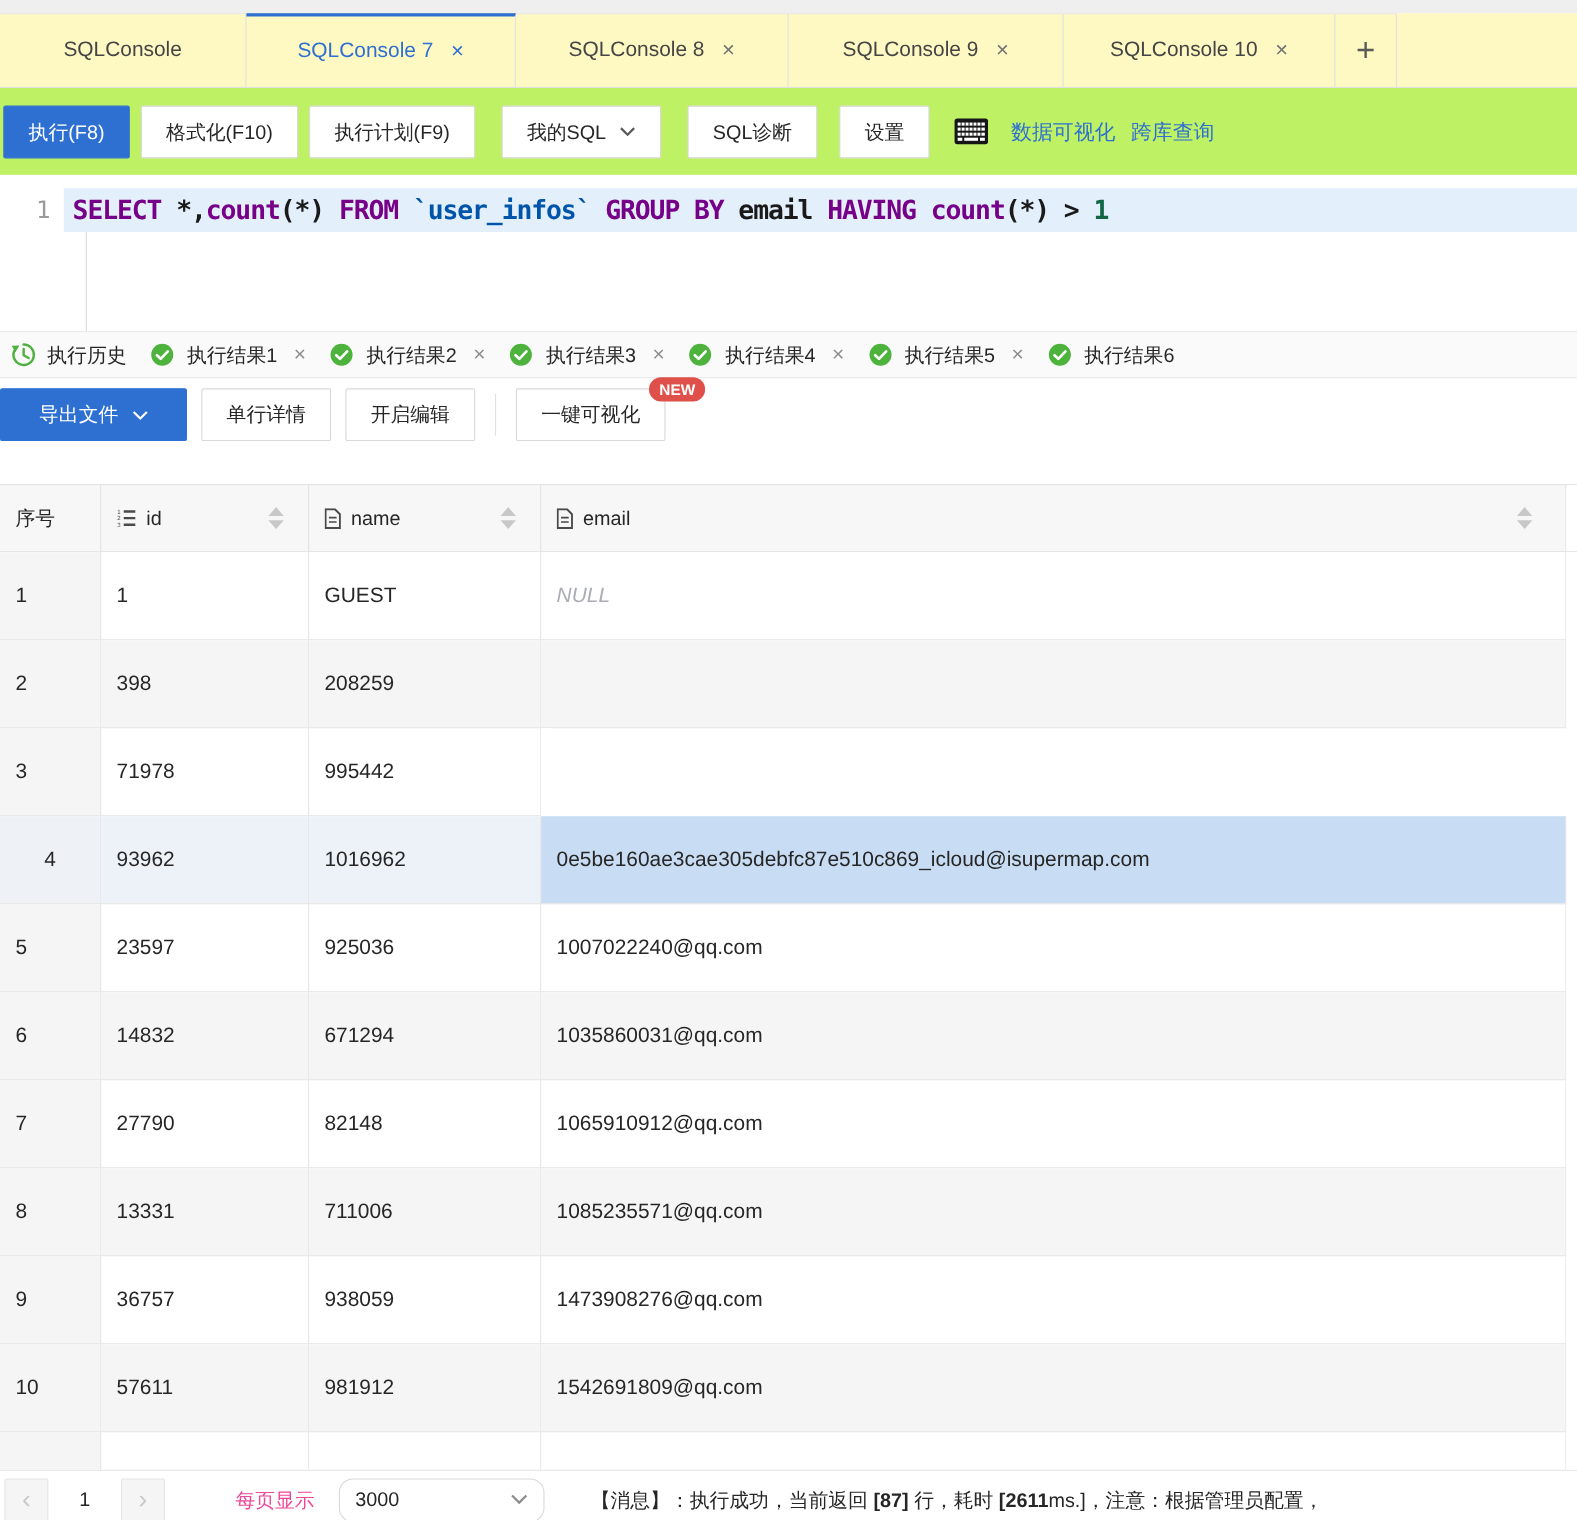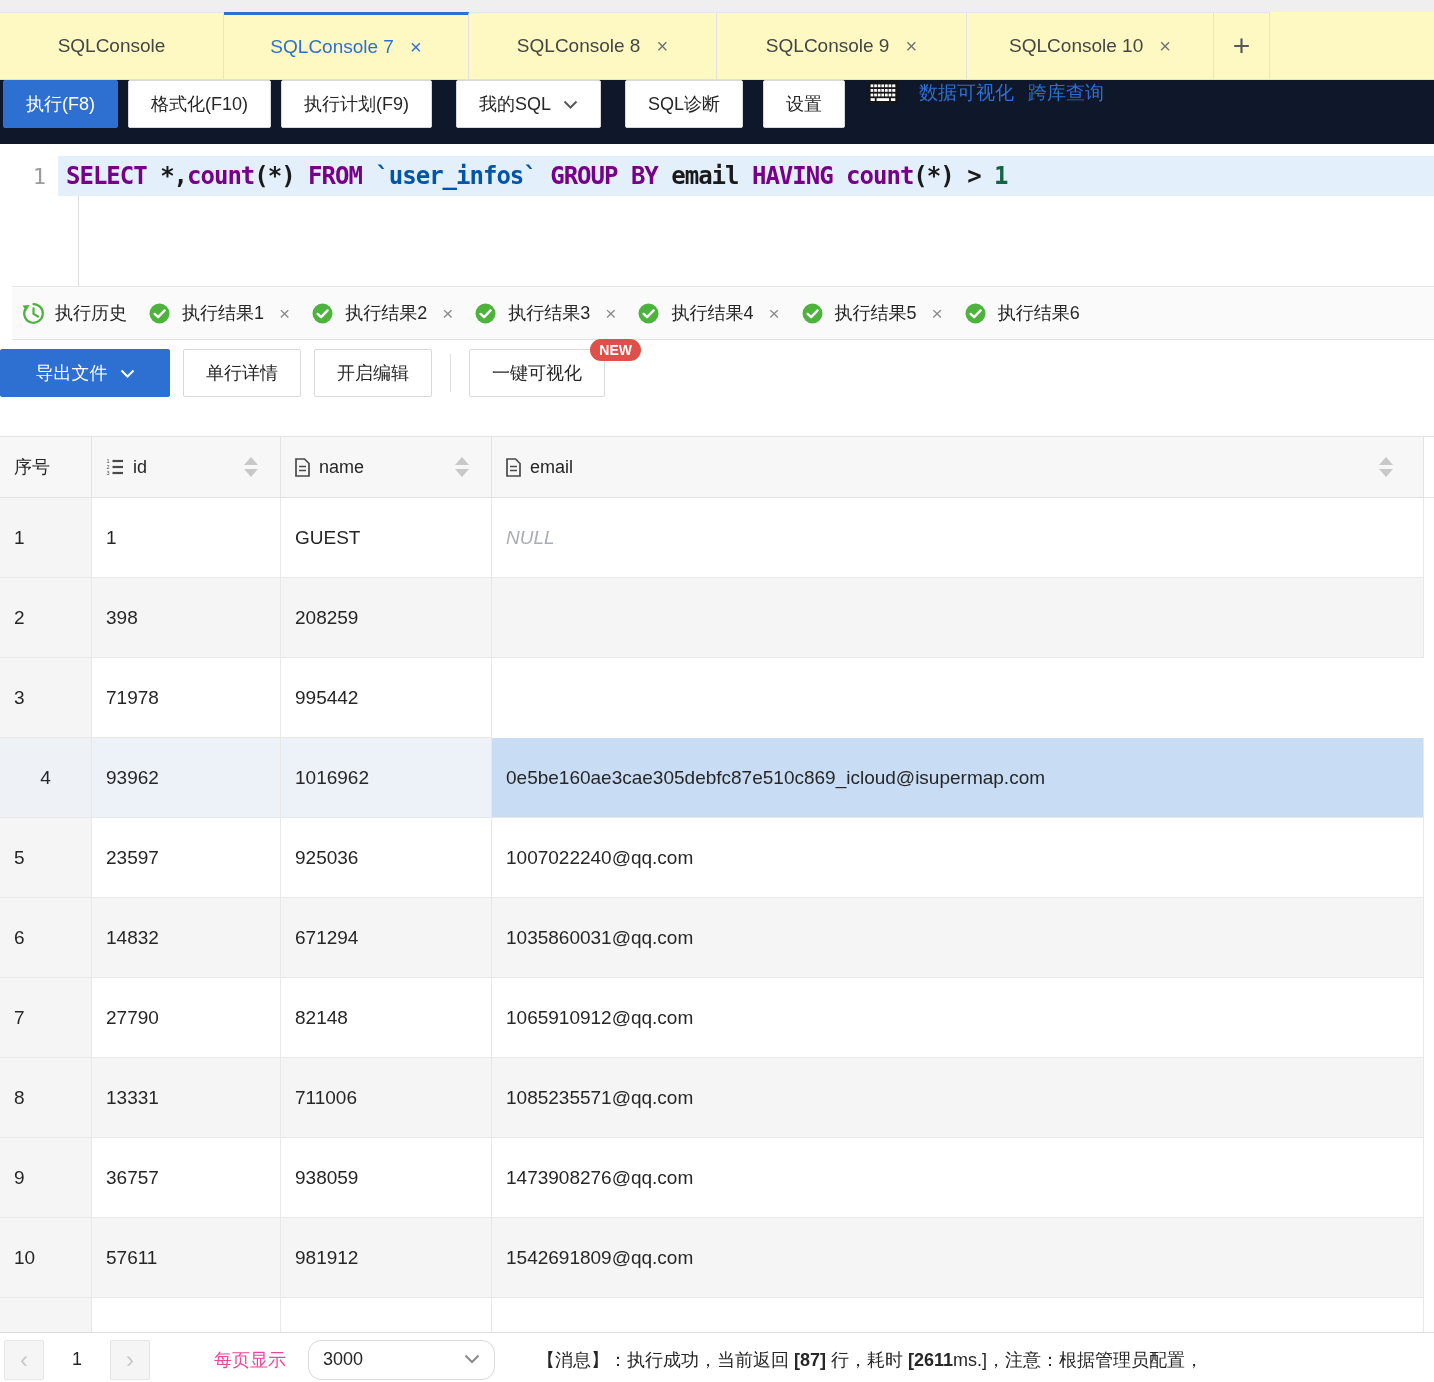--- a/index.html
+++ b/index.html
@@ -13,42 +13,42 @@
   .tabbar{height:68px;background:#fef9c3;border-bottom:1px solid #e0e0e0;display:flex;box-sizing:border-box;}
   .tab{display:flex;align-items:center;justify-content:center;gap:16px;font-size:19px;color:#454545;
        border-right:1px solid #e2e2e2;border-top:1px solid #e6e6e6;box-sizing:border-box;cursor:pointer;}
   .tab .x{font-size:20px;color:#737373;line-height:1;}
   .tab.active{color:#2e70d2;border-top:3px solid #2e70d2;}
   .tab.active .x{color:#2e70d2;}
   .w1{width:224px}.w2{width:245px}.w3{width:248px}.w4{width:250px}.w5{width:247px}
   .tab-add{width:56px;display:flex;align-items:center;justify-content:center;font-size:30px;color:#595959;
        border-right:1px solid #e2e2e2;border-top:1px solid #e6e6e6;box-sizing:border-box;cursor:pointer;}
   
-  .toolbar{height:64px;background:#0f172a;display:flex;align-items:flex-start;padding-left:3px;box-sizing:border-box;}
+  .toolbar{height:79px;background:#bef264;display:flex;align-items:center;padding-left:3px;box-sizing:border-box;}
   .btn{height:48px;display:inline-flex;align-items:center;justify-content:center;gap:12px;background:#fff;
        border:1px solid #d9d9d9;border-radius:2px;font-size:18px;color:#262626;padding:0 22px;box-sizing:border-box;cursor:pointer;white-space:nowrap;}
   .btn-primary{background:#2e70d2;border-color:#2e70d2;color:#fff;}
   .ml10{margin-left:10px}.ml24{margin-left:24px}.ml20{margin-left:20px}
   .chev{display:inline-block;}
   .kbd-wrap{margin-left:22px;display:flex;align-items:center;cursor:pointer;}
   .tlink{margin-left:20px;color:#2e70d2;font-size:19px;cursor:pointer;white-space:nowrap;}
   .tlink + .tlink{margin-left:14px;}
   
   .editor{height:142px;background:#fff;position:relative;}
   .ed-line{position:absolute;top:12px;left:0;right:0;height:40px;}
   .ed-hl{position:absolute;left:58px;right:0;top:0;bottom:0;background:#e3f0fb;}
   .gutter-num{position:absolute;left:0;top:0;width:46px;height:40px;display:flex;align-items:center;justify-content:flex-end;
        color:#9b9b9b;font:22px "DejaVu Sans Mono",monospace;}
   .code{position:absolute;left:66px;top:0;height:40px;display:flex;align-items:center;
        font:bold 24px "DejaVu Sans Mono",monospace;white-space:pre;letter-spacing:-1px;}
   .tok-kw{color:#770088}.tok-pl{color:#1a1a1a}.tok-var{color:#0055aa}.tok-num{color:#116644}
   .gutter-rule{position:absolute;left:78px;top:52px;bottom:0;width:1px;background:#dcdcdc;}
   
-  .resultbar{height:54px;background:#fafafa;border-top:1px solid #e8e8e8;border-bottom:1px solid #e3e3e3;
-       display:flex;align-items:center;padding:0 10px;box-sizing:border-box;font-size:18px;color:#262626;overflow:hidden;white-space:nowrap;margin-left:12px;}
+  .resultbar{height:43px;background:#fafafa;border-top:1px solid #e8e8e8;border-bottom:1px solid #e3e3e3;
+       display:flex;align-items:center;padding:0 10px;box-sizing:border-box;font-size:18px;color:#262626;overflow:hidden;white-space:nowrap;}
   .hist{display:flex;align-items:center;gap:10px;cursor:pointer;}
   .rtab{display:flex;align-items:center;margin-left:22px;cursor:pointer;flex:0 0 auto;}
   .rtab .ck{margin-right:12px;display:flex;}
   .rtab .x{margin-left:15px;font-size:19px;color:#8c8c8c;line-height:1;}
   .rtab .lbl{color:#262626;}
   
   .actionbar{height:66px;background:#fff;display:flex;align-items:center;box-sizing:border-box;}
   .export-btn{width:170px;margin-left:0;}
   .act{margin-left:13px;}
   .vdiv{width:1px;height:38px;background:#e0e0e0;margin:0 18px;}

